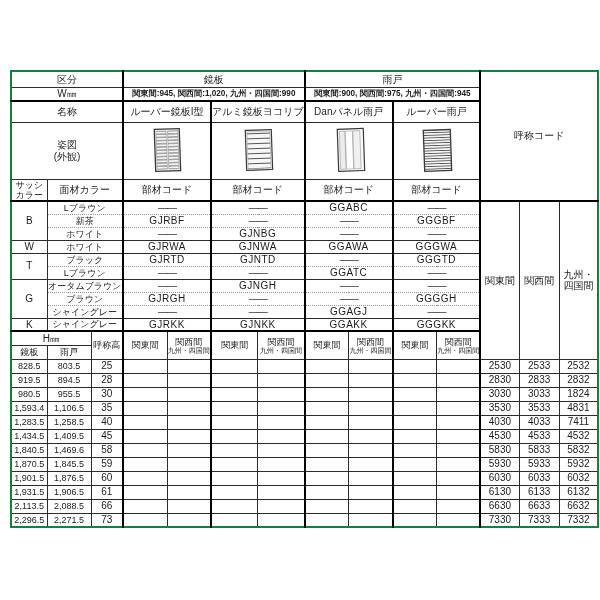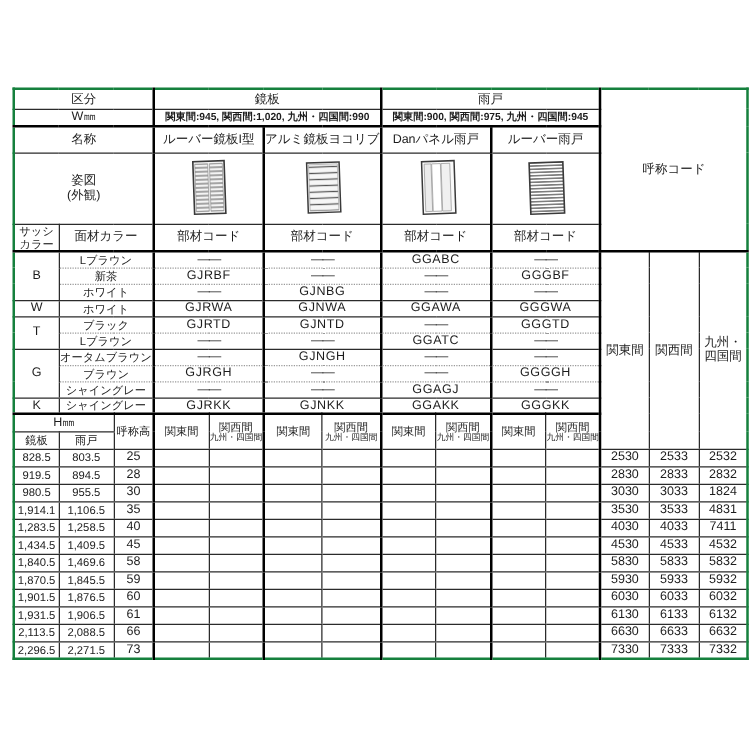--- a/index.html
+++ b/index.html
@@ -296,21 +296,21 @@
           <td></td>
   <td class="bl2"></td>
           <td></td>
   <td class="bl2"></td>
           <td></td>
   <td class="bl2">3030</td>
   <td>3033</td>
   <td>1824</td>
 </tr>
 <tr class="hd">
-  <td class="num">1,914.1</td>
+  <td class="num">1,593.4</td>
   <td class="num">1,106.5</td>
   <td>35</td>
   <td class="bl2"></td>
           <td></td>
   <td class="bl2"></td>
           <td></td>
   <td class="bl2"></td>
           <td></td>
   <td class="bl2"></td>
           <td></td>

